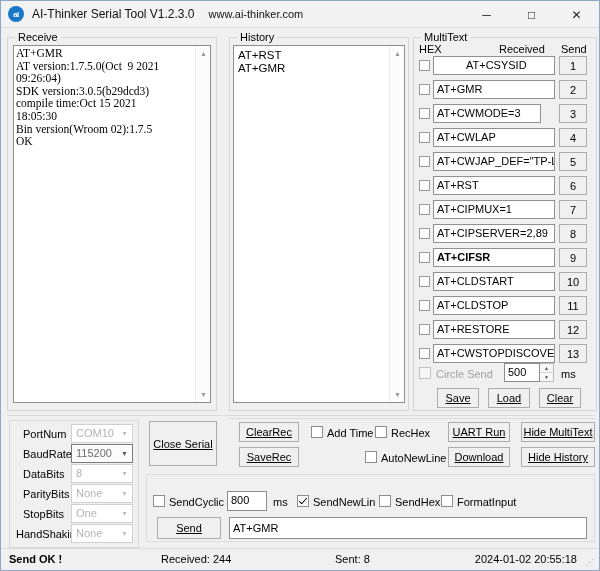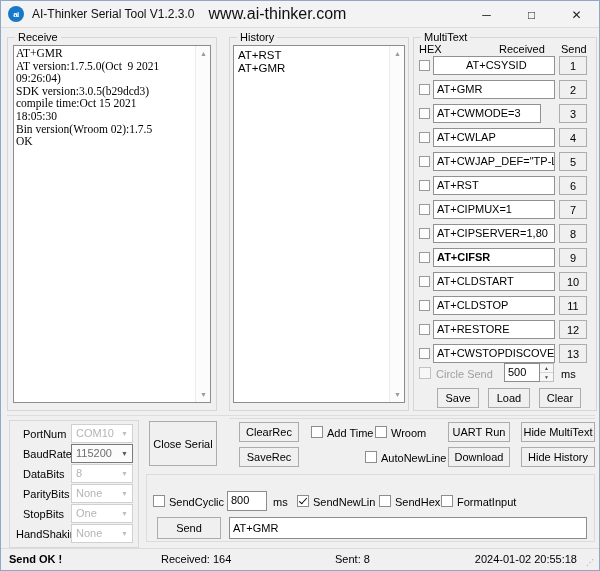--- a/index.html
+++ b/index.html
@@ -53,21 +53,21 @@
     flex: 0 0 auto;
   }
   .title-text {
     margin-left: 8px;
     font-size: 12px;
     color: #111;
     white-space: nowrap;
   }
   .title-url {
     margin-left: 14px;
-    font-size: 16px;
+    font-size: 11px;
     color: #111;
     white-space: nowrap;
   }
   .win-controls {
     margin-left: auto;
     display: flex;
     height: 100%;
   }
   .win-btn {
     width: 45px;
@@ -192,20 +192,21 @@
     position: absolute;
     background: #f0f0f0;
     border: 1px solid #acacac;
     box-sizing: border-box;
     font-size: 11px;
     display: flex;
     align-items: center;
     justify-content: center;
     color: #000;
     white-space: nowrap;
+    text-decoration: underline;
   }
 
   
   .lbl {
     position: absolute;
     font-size: 11px;
     color: #000;
     white-space: nowrap;
   }
   .lbl.dim { color: #a0a0a0; }
@@ -409,21 +410,21 @@
       <div class="mt-chk" style="left: 418px; top: 155px;"></div>
       <div class="mt-field" style="left: 432px; top: 151px; width: 122px;">AT+CWJAP_DEF="TP-Link</div>
       <div class="mt-send" style="left: 558px; top: 151px;">5</div>
       <div class="mt-chk" style="left: 418px; top: 179px;"></div>
       <div class="mt-field" style="left: 432px; top: 175px; width: 122px;">AT+RST</div>
       <div class="mt-send" style="left: 558px; top: 175px;">6</div>
       <div class="mt-chk" style="left: 418px; top: 203px;"></div>
       <div class="mt-field" style="left: 432px; top: 199px; width: 122px;">AT+CIPMUX=1</div>
       <div class="mt-send" style="left: 558px; top: 199px;">7</div>
       <div class="mt-chk" style="left: 418px; top: 227px;"></div>
-      <div class="mt-field" style="left: 432px; top: 223px; width: 122px;">AT+CIPSERVER=1,80</div>
+      <div class="mt-field" style="left: 432px; top: 223px; width: 122px;">AT+CIPSERVER=2,89</div>
       <div class="mt-send" style="left: 558px; top: 223px;">8</div>
       <div class="mt-chk" style="left: 418px; top: 251px;"></div>
       <div class="mt-field" style="left: 432px; top: 247px; width: 122px; font-weight: bold;">AT+CIFSR</div>
       <div class="mt-send" style="left: 558px; top: 247px;">9</div>
       <div class="mt-chk" style="left: 418px; top: 275px;"></div>
       <div class="mt-field" style="left: 432px; top: 271px; width: 122px;">AT+CLDSTART</div>
       <div class="mt-send" style="left: 558px; top: 271px;">10</div>
       <div class="mt-chk" style="left: 418px; top: 299px;"></div>
       <div class="mt-field" style="left: 432px; top: 295px; width: 122px;">AT+CLDSTOP</div>
       <div class="mt-send" style="left: 558px; top: 295px;">11</div>
@@ -492,21 +493,21 @@
 
   <div class="hline" style="left:228px; top:417px; width:366px;"></div>
 
   <div class="btn" style="left:238px; top:421px; width:60px; height:20px;">ClearRec</div>
   <div class="btn" style="left:238px; top:446px; width:60px; height:20px;">SaveRec</div>
 
   <div class="cb" style="left:310px; top:425px;"></div>
   <div class="lbl" style="left:326px; top:426px;">Add Time</div>
 
   <div class="cb" style="left:374px; top:425px;"></div>
-  <div class="lbl" style="left:390px; top:426px;">Wroom</div>
+  <div class="lbl" style="left:390px; top:426px;">RecHex</div>
 
   <div class="cb" style="left:364px; top:450px;"></div>
   <div class="lbl" style="left:380px; top:451px;">AutoNewLine</div>
 
   <div class="btn" style="left:447px; top:421px; width:62px; height:20px;">UART Run</div>
   <div class="btn" style="left:447px; top:446px; width:62px; height:20px;">Download</div>
 
   <div class="btn" style="left:520px; top:421px; width:74px; height:20px;">Hide MultiText</div>
   <div class="btn" style="left:520px; top:446px; width:74px; height:20px;">Hide History</div>
 
@@ -527,19 +528,19 @@
   <div class="lbl" style="left:394px; top:495px;">SendHex</div>
 
   <div class="cb" style="left:440px; top:494px;"></div>
   <div class="lbl" style="left:456px; top:495px;">FormatInput</div>
 
   <div class="btn" style="left:156px; top:516px; width:64px; height:22px;">Send</div>
   <div class="input" style="left:228px; top:516px; width:358px; height:22px; line-height:20px;">AT+GMR</div>
 
   <div class="statusbar">
     <div class="status-item bold" style="left:8px;">Send OK !</div>
-    <div class="status-item" style="left:160px;">Received: 164</div>
+    <div class="status-item" style="left:160px;">Received: 244</div>
     <div class="status-item" style="left:334px;">Sent: 8</div>
     <div class="status-item" style="right:22px;">2024-01-02 20:55:18</div>
     <div class="grip">⋰</div>
   </div>
 
 </div>
 
 </body></html>

